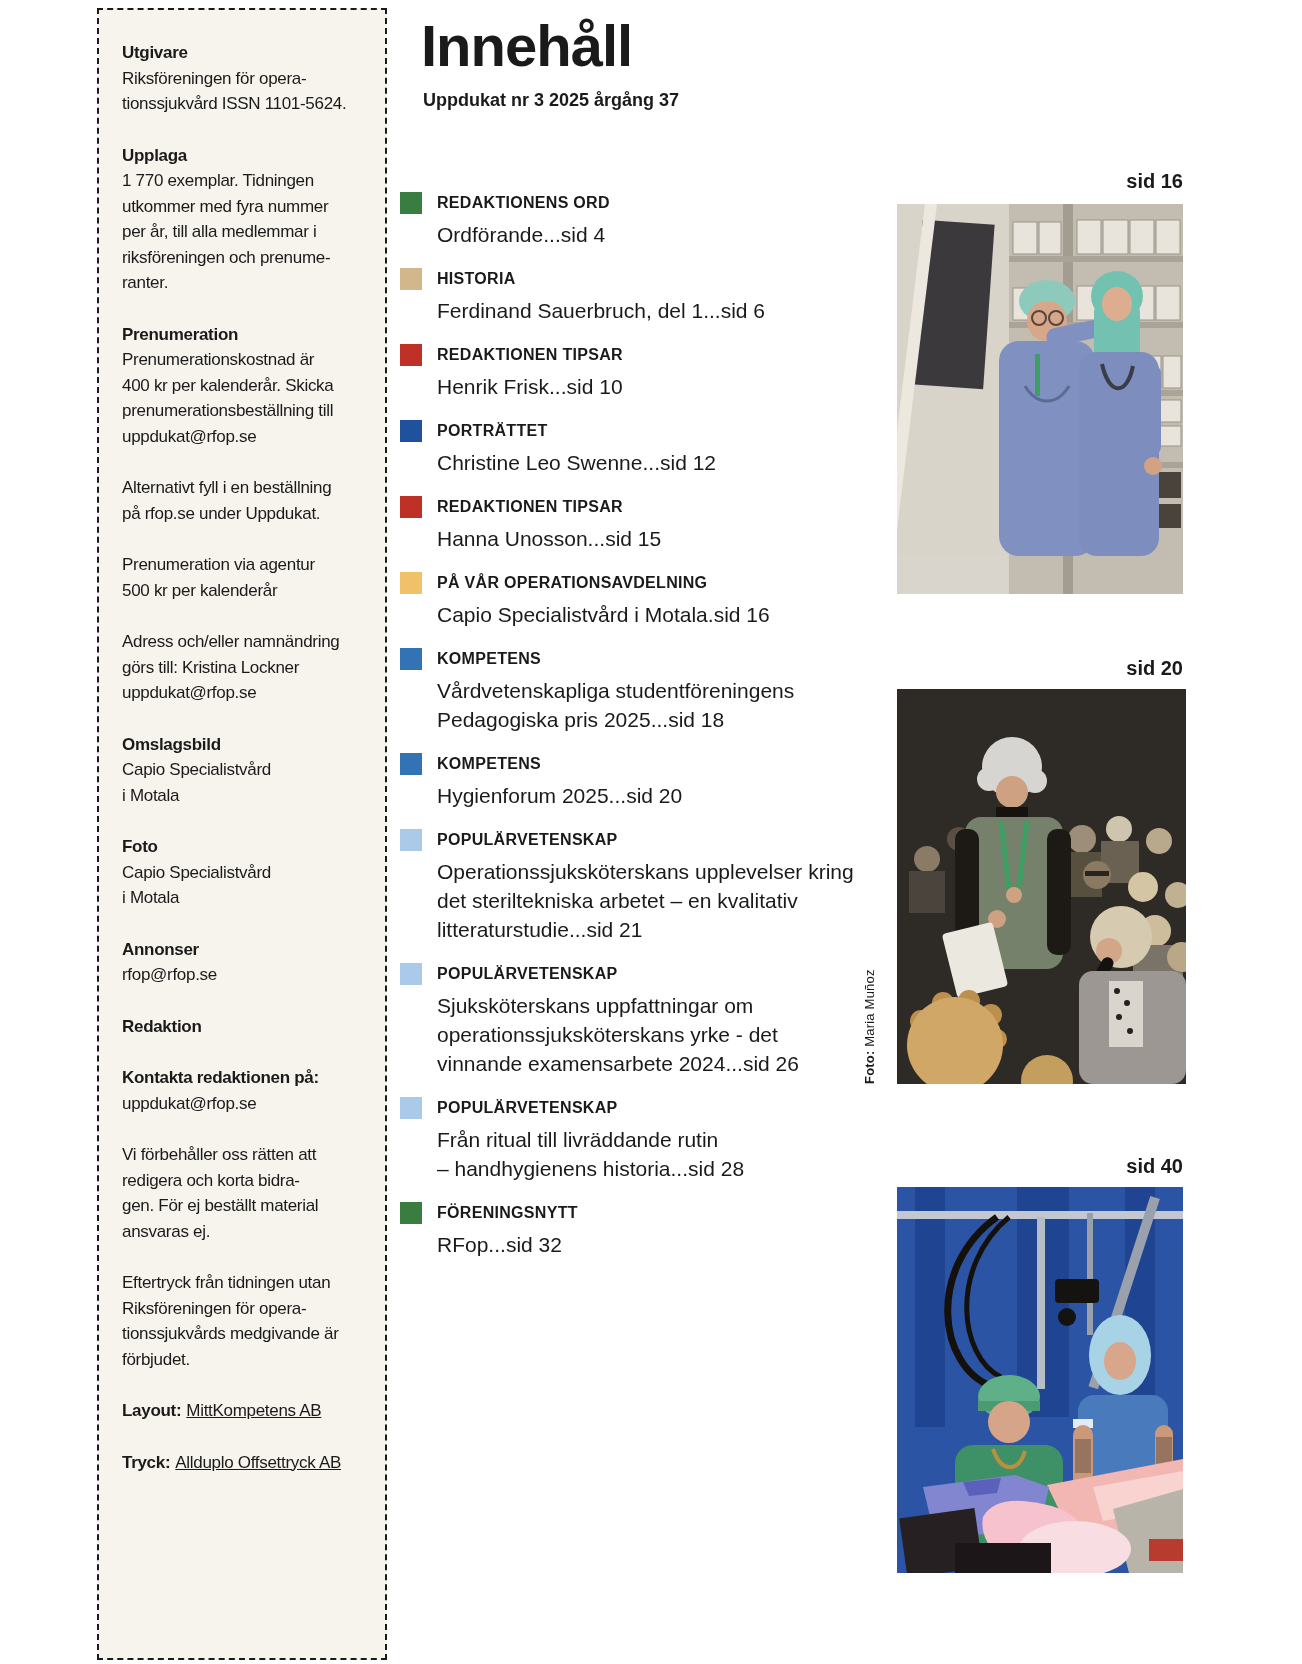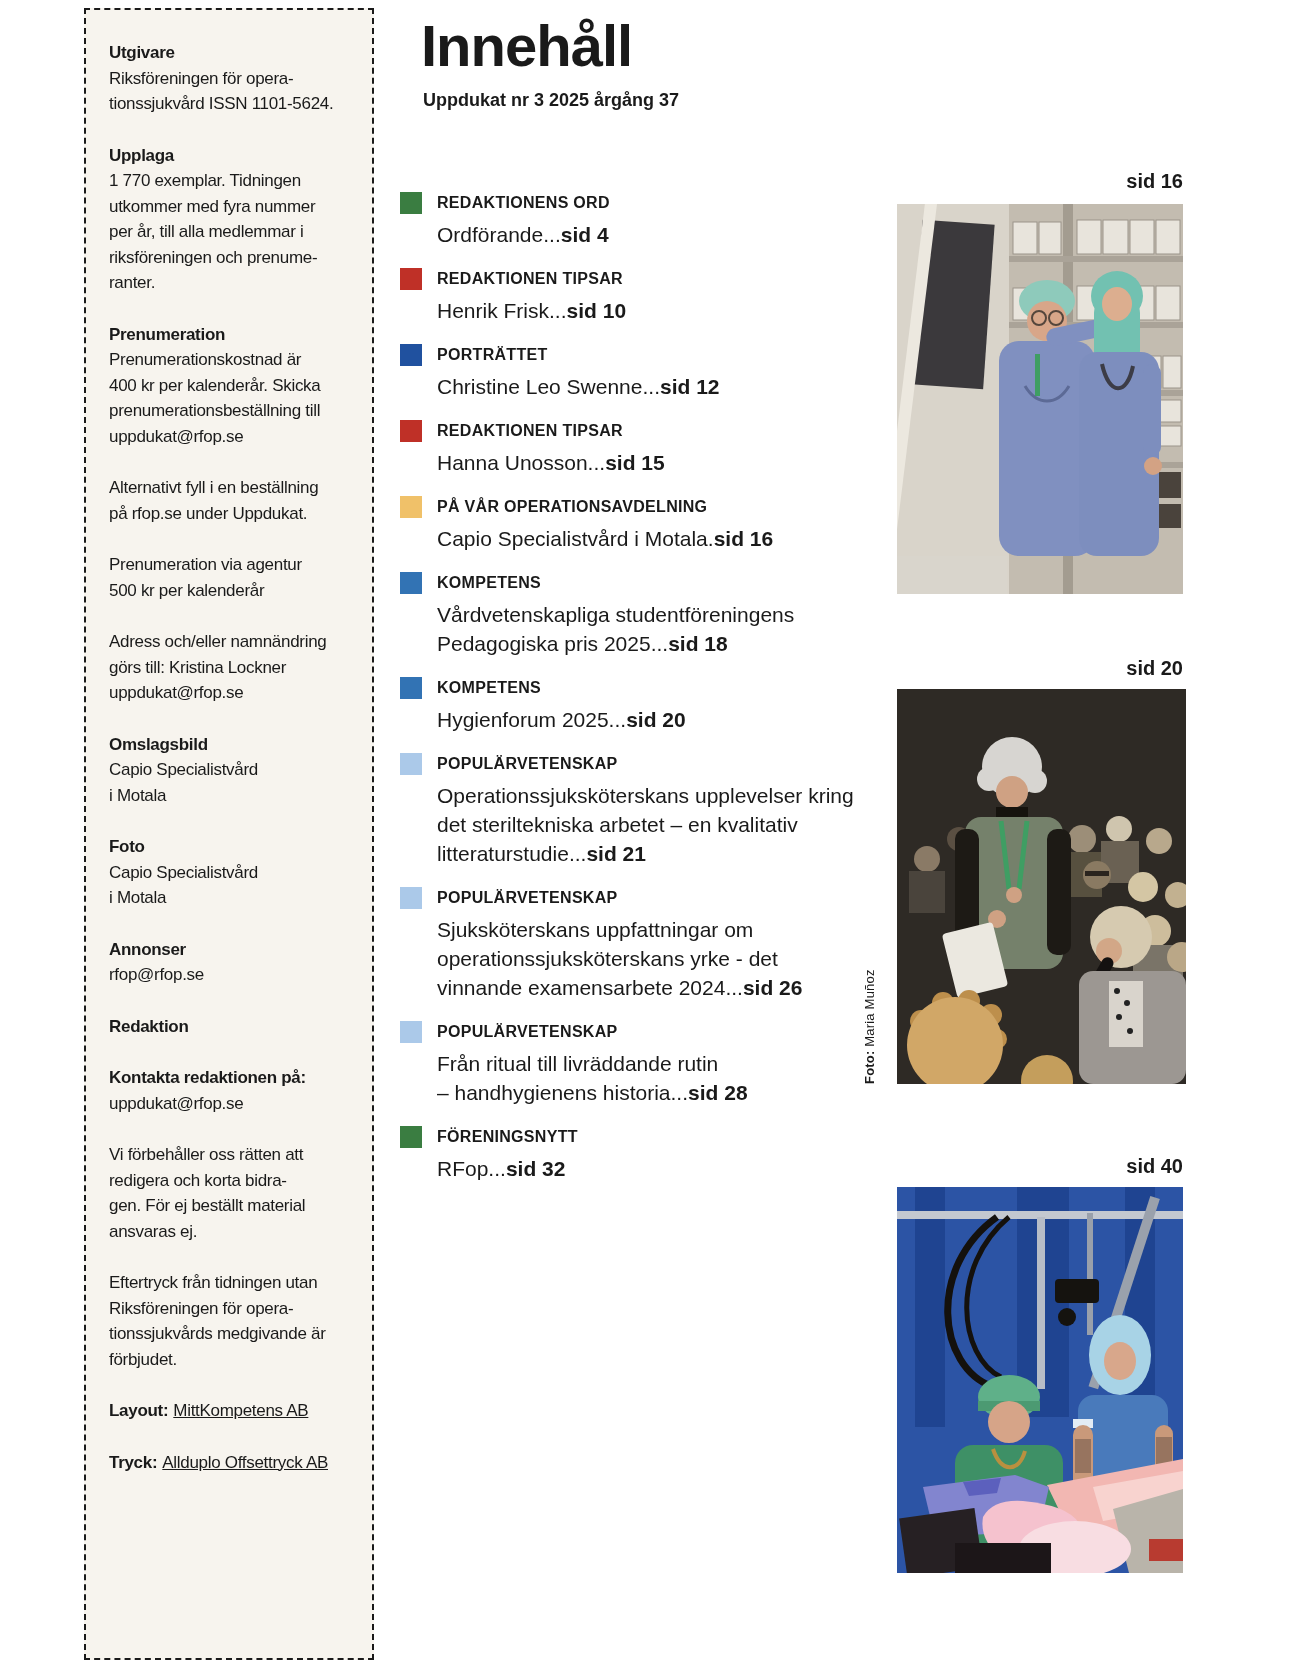--- a/index.html
+++ b/index.html
@@ -2,40 +2,40 @@
 <html><head>
 <meta charset="utf-8">
 <style>
   html,body{margin:0;padding:0;background:#ffffff;}
   .page{
     position:relative;width:1302px;height:1664px;background:#ffffff;
     font-family:"Liberation Sans",sans-serif;color:#1a1a1a;overflow:hidden;
   }
   
   .sidebar{
-    position:absolute;left:84px;top:8px;width:290px;height:1652px;
+    position:absolute;left:97px;top:8px;width:290px;height:1652px;
     border:2px dashed #1a1a1a;box-sizing:border-box;
     padding:30px 12px 0 23px;
   }
   .sb-sec{margin:0 0 26px 0;font-size:17px;line-height:1.5;letter-spacing:-0.3px;}
   .sb-h{display:block;font-weight:700;}
   .sb-b{white-space:pre-line;}
   .sb-inline .sb-h{display:inline;}
   .sb-inline .sb-b{display:inline;margin-left:5px;text-decoration:underline;}
   
   .main-title{position:absolute;left:421px;top:12px;font-size:58px;font-weight:700;letter-spacing:-1px;text-align:center;}
   .subtitle{position:absolute;left:423px;top:90px;font-size:18px;font-weight:700;}
   
   .toc{position:absolute;left:400px;top:192px;width:505px;}
   .toc-entry{margin-bottom:19px;}
   .toc-head{display:flex;align-items:center;gap:15px;height:22px;}
   .sq{width:22px;height:22px;flex:0 0 22px;}
   .cat{font-size:16px;font-weight:700;letter-spacing:.3px;white-space:nowrap;}
   .toc-desc{margin:6px 0 0 37px;font-size:21px;line-height:29px;white-space:pre-line;}
-  .toc-desc b{font-weight:700;}
+  .toc-desc b{font-weight:400;}
   
   .ph{position:absolute;display:block;}
   .sid-label{position:absolute;right:119px;font-size:20px;font-weight:700;text-align:right;}
   .credit{
     position:absolute;left:862px;top:900px;height:184px;width:20px;
     writing-mode:vertical-rl;transform:rotate(180deg);
     font-size:13px;letter-spacing:.2px;
   }
   .credit b{font-weight:700;}
 </style>
@@ -118,20 +118,27 @@
   <div class="toc">
 
     <div class="toc-entry">
       <div class="toc-head">
           <span class="sq" style="background: rgb(58, 125, 65);"></span>
           <span class="cat">REDAKTIONENS ORD</span>
         </div>
       <div class="toc-desc"><span>Ordförande</span><span>...</span><b>sid 4</b></div>
     </div>
 
+    <div class="toc-entry">
+      <div class="toc-head">
+          <span class="sq" style="background: rgb(211, 183, 140);"></span>
+          <span class="cat">HISTORIA</span>
+        </div>
+      <div class="toc-desc"><span>Ferdinand Sauerbruch, del 1</span><span>...</span><b>sid 6</b></div>
+    </div>
 
     <div class="toc-entry">
       <div class="toc-head">
           <span class="sq" style="background: rgb(191, 48, 39);"></span>
           <span class="cat">REDAKTIONEN TIPSAR</span>
         </div>
       <div class="toc-desc"><span>Henrik Frisk</span><span>...</span><b>sid 10</b></div>
     </div>
 
     <div class="toc-entry">

